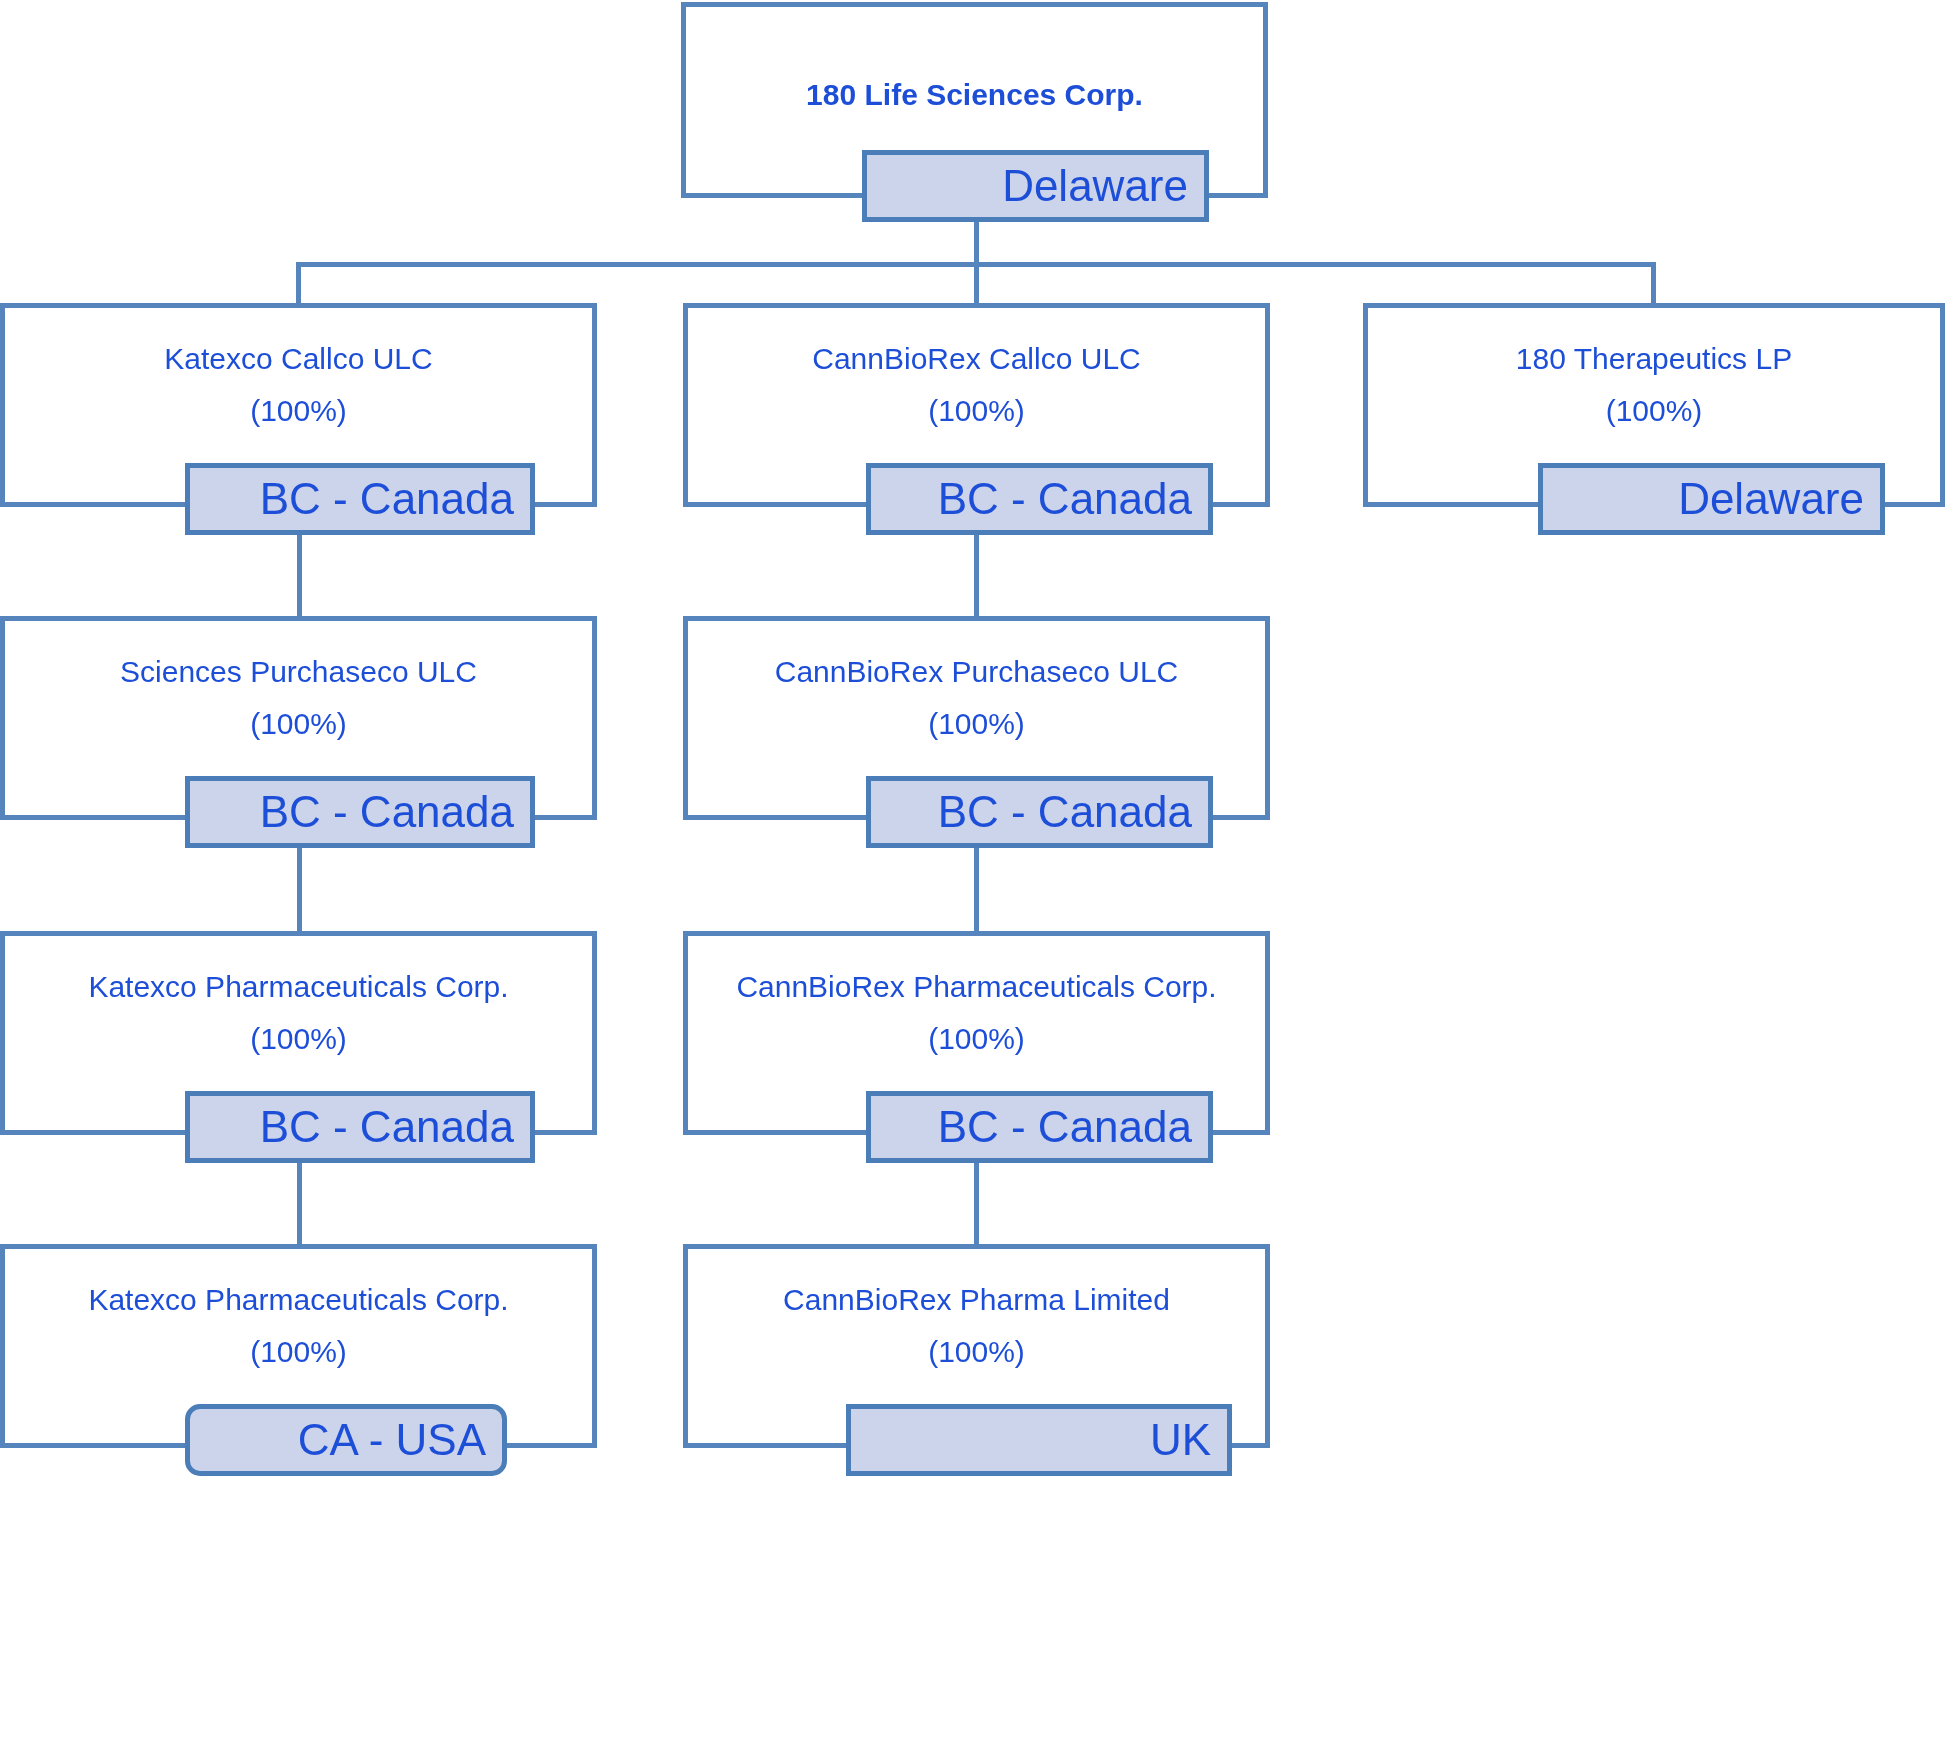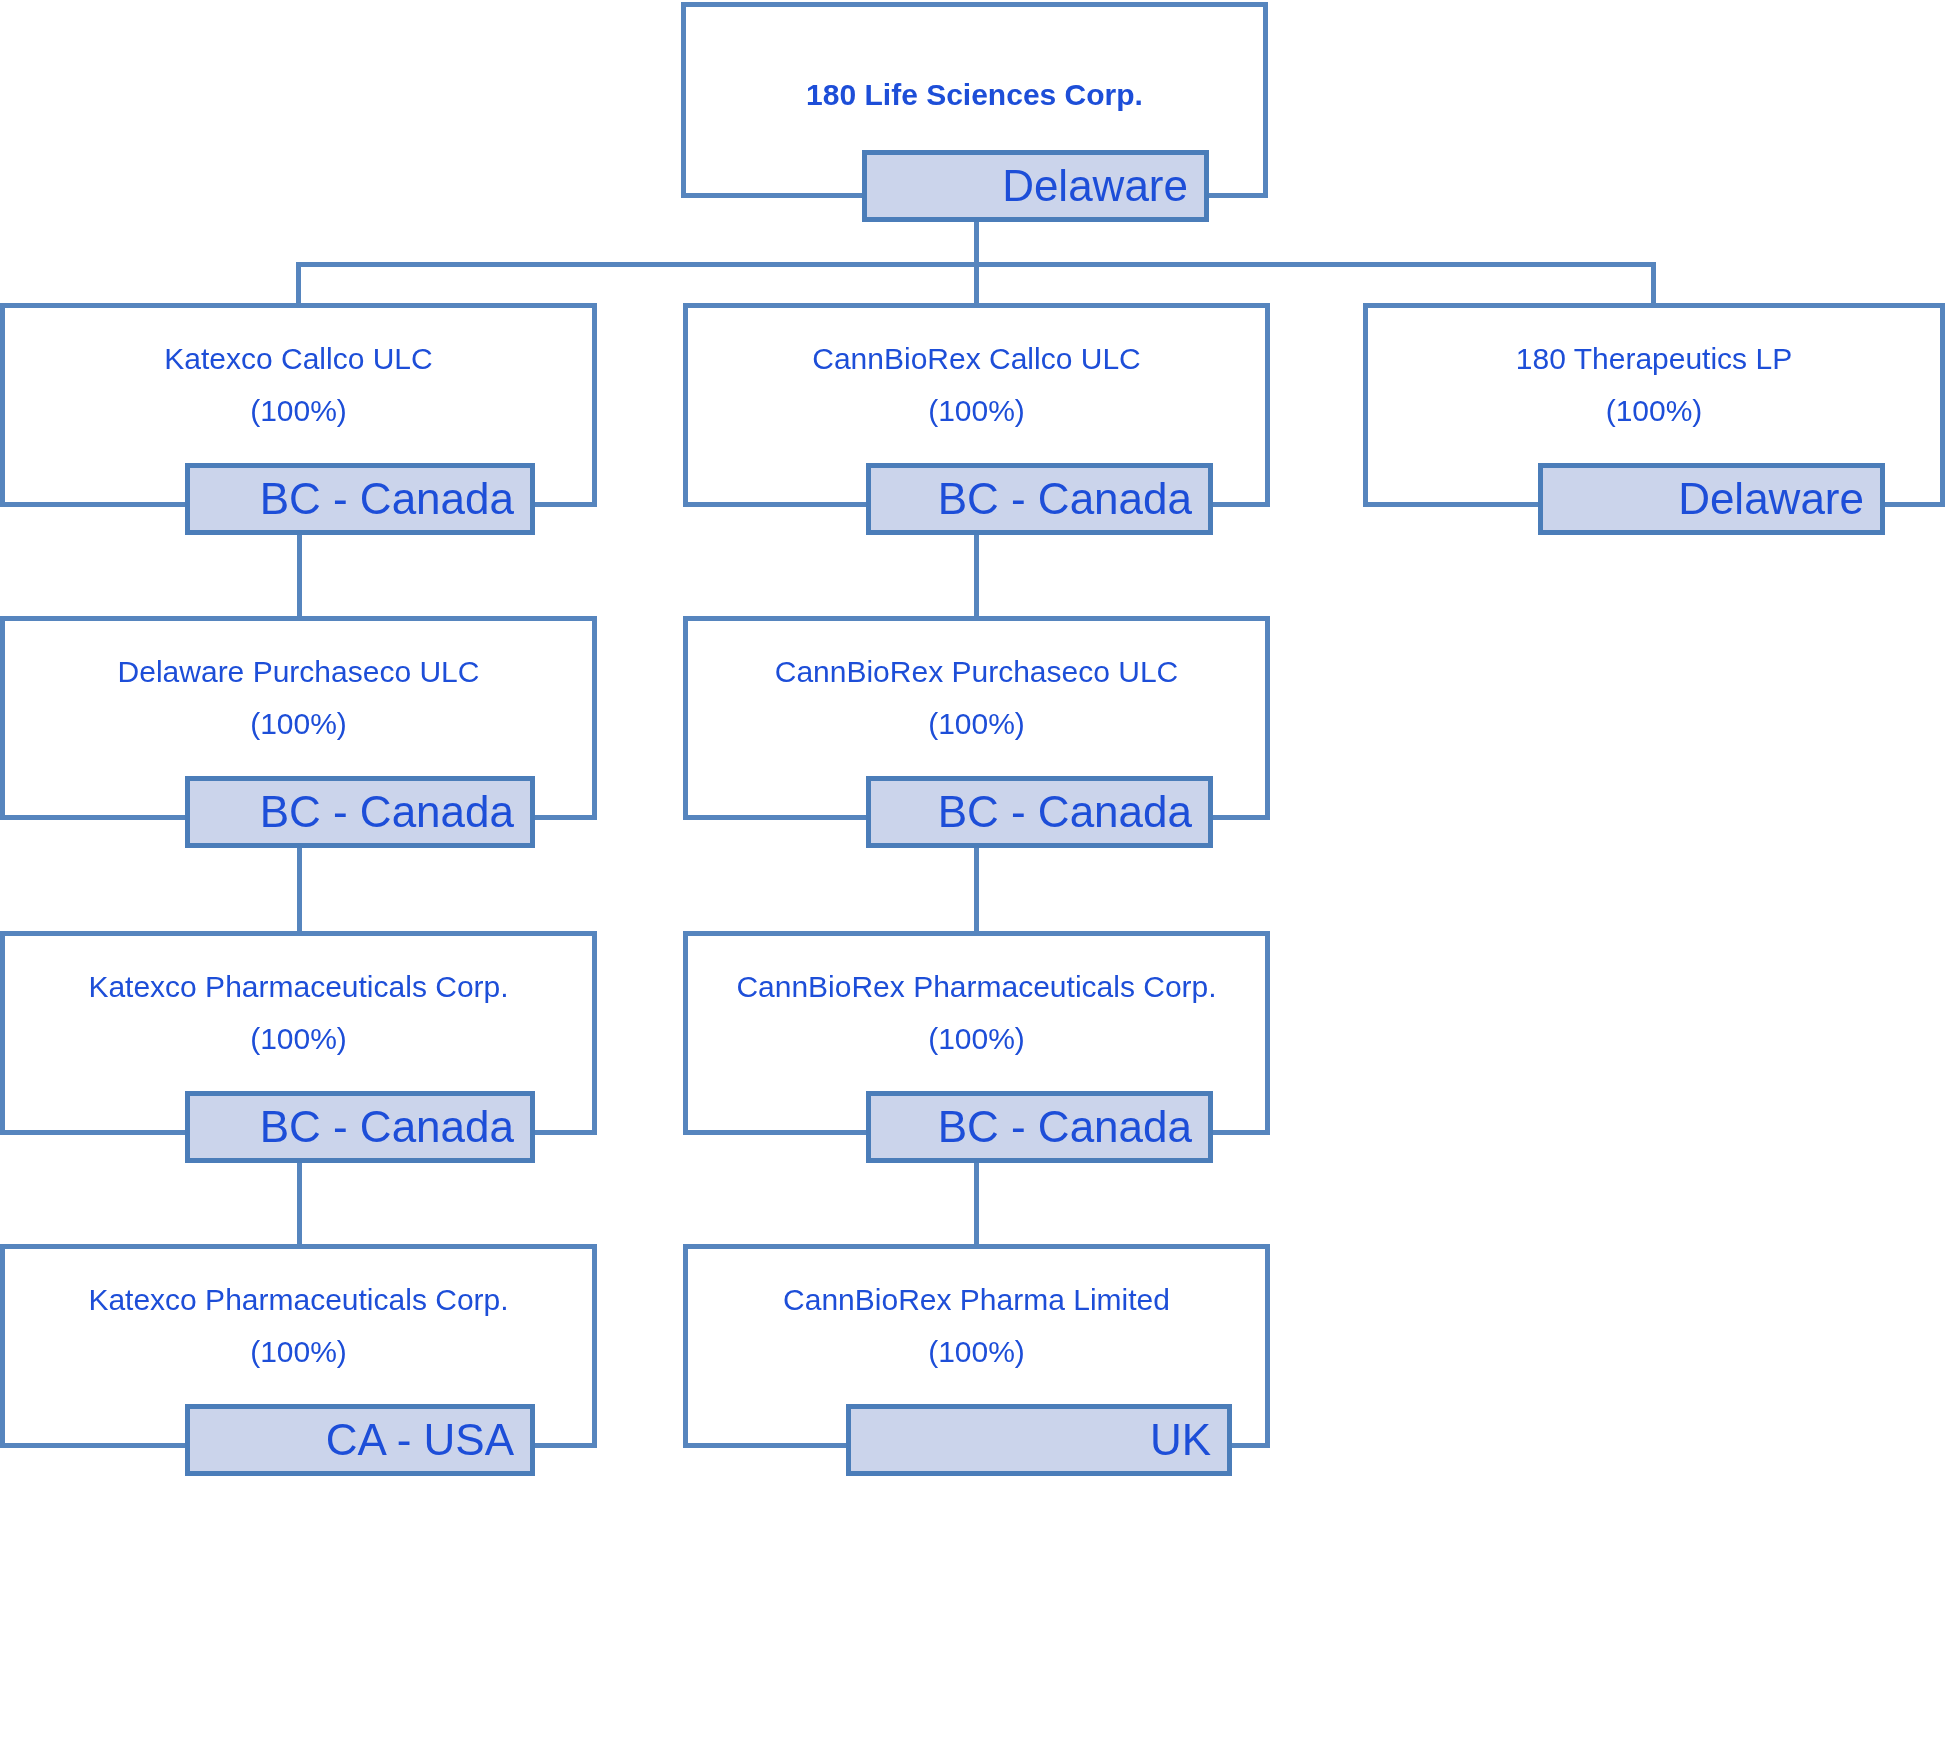--- a/index.html
+++ b/index.html
@@ -92,21 +92,21 @@
       <div>180 Therapeutics LP</div>
       <div>(100%)</div>
     </div>
   </div>
   <div class="badge" style="left:1538px; top:463px; width:347px; height:72px;">
     <span>Delaware</span>
   </div>
 
   <div class="box" style="left:0px; top:616px; width:597px; height:204px;">
     <div class="title">
-      <div>Delaware Purchaseco ULC</div>
+      <div>Sciences Purchaseco ULC</div>
       <div>(100%)</div>
     </div>
   </div>
   <div class="badge" style="left:185px; top:776px; width:350px; height:72px;">
     <span>BC - Canada</span>
   </div>
 
   <div class="box" style="left:683px; top:616px; width:587px; height:204px;">
     <div class="title">
       <div>CannBioRex Purchaseco ULC</div>
@@ -136,21 +136,21 @@
   <div class="badge" style="left:866px; top:1091px; width:347px; height:72px;">
     <span>BC - Canada</span>
   </div>
 
   <div class="box" style="left:0px; top:1244px; width:597px; height:204px;">
     <div class="title">
       <div>Katexco Pharmaceuticals Corp.</div>
       <div>(100%)</div>
     </div>
   </div>
-  <div class="badge" style="left:185px; top:1404px; width:350px; height:72px;">
+  <div class="badge" style="left:185px; top:1404px; width:322px; height:72px;border-radius:15px;">
     <span>CA - USA</span>
   </div>
 
   <div class="box" style="left:683px; top:1244px; width:587px; height:204px;">
     <div class="title">
       <div>CannBioRex Pharma Limited</div>
       <div>(100%)</div>
     </div>
   </div>
   <div class="badge" style="left:846px; top:1404px; width:386px; height:72px;">

